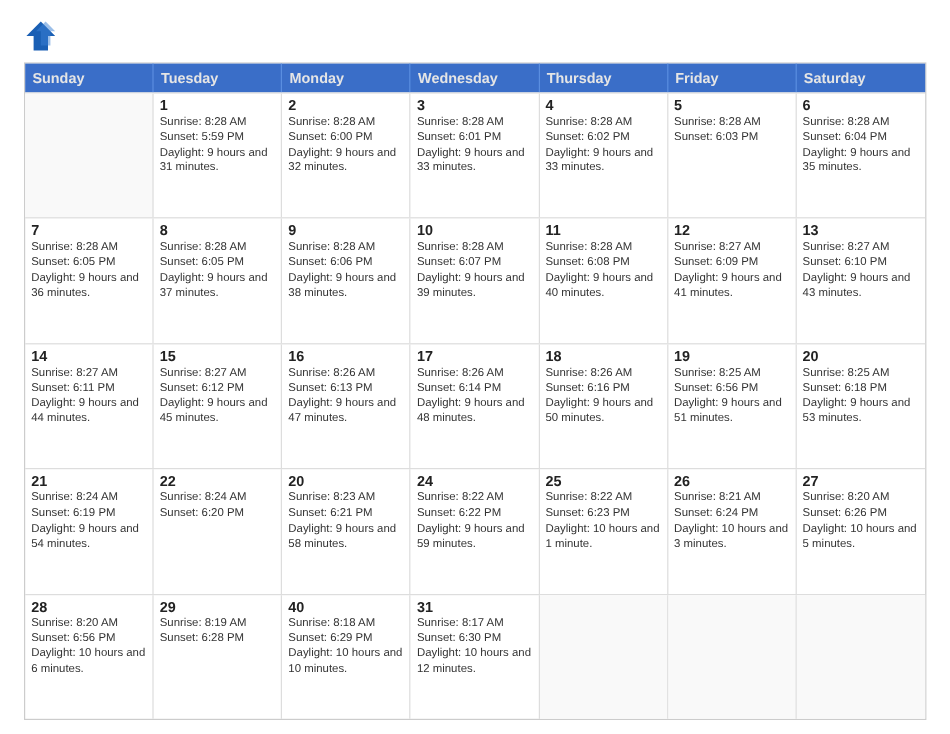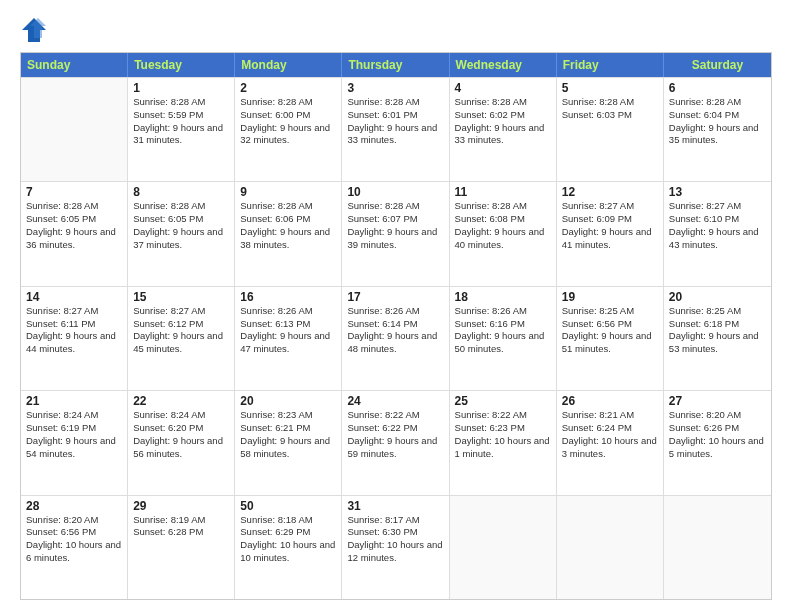--- a/index.html
+++ b/index.html
@@ -66,28 +66,28 @@
       display: flex;
       flex-direction: column;
       border: 1px solid #ccc;
     }
     .cal-header-row {
       display: grid;
       grid-template-columns: repeat(7, 1fr);
       background: #3a6ec8;
     }
     .cal-header-cell {
-      color: #bef264;
+      color: #e5e5e5;
       font-size: 12px;
       font-weight: bold;
       padding: 5px 6px;
       border-right: 1px solid #5a8ee0;
       text-align: left;
     }
-    .cal-header-cell:last-child { border-right: none; text-align: center; }
+    .cal-header-cell:last-child { border-right: none; }
     .cal-body {
       flex: 1;
       display: flex;
       flex-direction: column;
     }
     .cal-row {
       display: grid;
       grid-template-columns: repeat(7, 1fr);
       flex: 1;
       border-top: 1px solid #ddd;
@@ -133,22 +133,22 @@
       <div class="month-title"></div>
       <div class="location"></div>
     </div>
   </div>
 
   <div class="calendar">
     <div class="cal-header-row">
     <div class="cal-header-cell">Sunday</div>
         <div class="cal-header-cell">Tuesday</div>
         <div class="cal-header-cell">Monday</div>
+        <div class="cal-header-cell">Wednesday</div>
         <div class="cal-header-cell">Thursday</div>
-        <div class="cal-header-cell">Wednesday</div>
         <div class="cal-header-cell">Friday</div>
         <div class="cal-header-cell">Saturday</div>
       </div>
     <div class="cal-body">
     <div class="cal-row">
           <div class="cal-cell empty"></div>
           <div class="cal-cell">
             <div class="day-num">1</div>
             <div class="cell-line">Sunrise: 8:28 AM</div>
             <div class="cell-line">Sunset: 5:59 PM</div>
@@ -276,21 +276,20 @@
           <div class="cal-cell">
             <div class="day-num">21</div>
             <div class="cell-line">Sunrise: 8:24 AM</div>
             <div class="cell-line">Sunset: 6:19 PM</div>
             <div class="cell-line">Daylight: 9 hours and 54 minutes.</div>
           </div>
           <div class="cal-cell">
             <div class="day-num">22</div>
             <div class="cell-line">Sunrise: 8:24 AM</div>
             <div class="cell-line">Sunset: 6:20 PM</div>
-            <div class="cell-line">Daylight: 9 hours and 56 minutes.</div>
           </div>
           <div class="cal-cell">
             <div class="day-num">20</div>
             <div class="cell-line">Sunrise: 8:23 AM</div>
             <div class="cell-line">Sunset: 6:21 PM</div>
             <div class="cell-line">Daylight: 9 hours and 58 minutes.</div>
           </div>
           <div class="cal-cell">
             <div class="day-num">24</div>
             <div class="cell-line">Sunrise: 8:22 AM</div>
@@ -322,21 +321,21 @@
             <div class="cell-line">Sunrise: 8:20 AM</div>
             <div class="cell-line">Sunset: 6:56 PM</div>
             <div class="cell-line">Daylight: 10 hours and 6 minutes.</div>
           </div>
           <div class="cal-cell">
             <div class="day-num">29</div>
             <div class="cell-line">Sunrise: 8:19 AM</div>
             <div class="cell-line">Sunset: 6:28 PM</div>
           </div>
           <div class="cal-cell">
-            <div class="day-num">50</div>
+            <div class="day-num">40</div>
             <div class="cell-line">Sunrise: 8:18 AM</div>
             <div class="cell-line">Sunset: 6:29 PM</div>
             <div class="cell-line">Daylight: 10 hours and 10 minutes.</div>
           </div>
           <div class="cal-cell">
             <div class="day-num">31</div>
             <div class="cell-line">Sunrise: 8:17 AM</div>
             <div class="cell-line">Sunset: 6:30 PM</div>
             <div class="cell-line">Daylight: 10 hours and 12 minutes.</div>
           </div>

